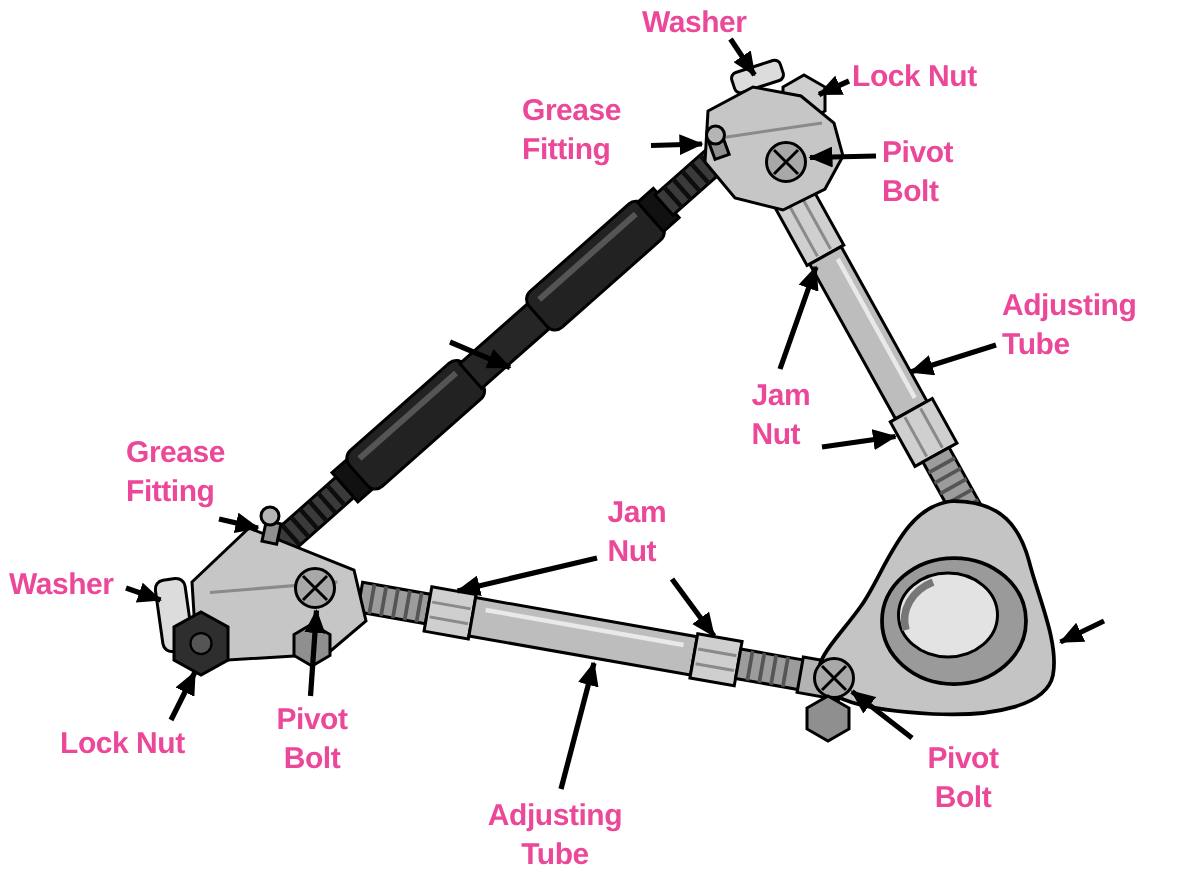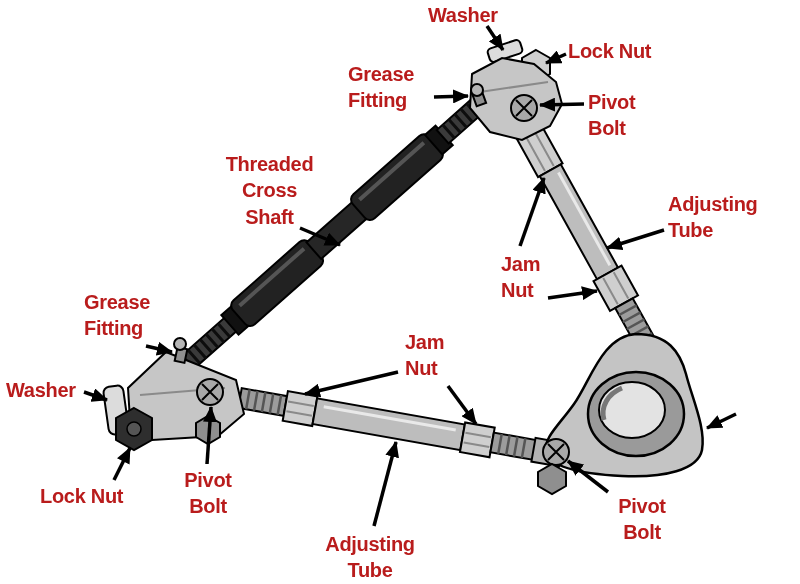--- a/index.html
+++ b/index.html
@@ -9,21 +9,21 @@
     background:#ffffff;
     overflow:hidden;
     font-family:"Liberation Sans", sans-serif;
   }
   .label{
     position:absolute;
     font-weight:bold;
     font-size:20px;
     line-height:1.32;
     letter-spacing:-0.3px;
-    color:#b91c1c;
+    color:#ec4899;
     white-space:pre-line;
   }
   .t-center{text-align:center;}
   .t-left{text-align:left;}
   svg{position:absolute;left:0;top:0;}
   .arrow{stroke:#000;stroke-width:3.5;fill:none;}
   .outline{stroke:#000;stroke-width:2;}
 </style>
 </head>
 <body>
@@ -141,23 +141,20 @@
       <path class="arrow" marker-end="url(#ah)" d="M736,414 L707,428"></path>
     </g>
   </svg>
 
   <div class="label t-left" style="left:428px;top:2px;">Washer</div>
   <div class="label t-left" style="left:568px;top:38px;">Lock Nut</div>
   <div class="label t-left" style="left:348px;top:61px;">Grease
 Fitting</div>
   <div class="label t-left" style="left:588px;top:89px;">Pivot
 Bolt</div>
-  <div class="label t-center" style="left:212px;top:151px;width:115px;">Threaded
-Cross
-Shaft</div>
   <div class="label t-left" style="left:668px;top:191px;">Adjusting
 Tube</div>
   <div class="label t-left" style="left:501px;top:251px;">Jam
 Nut</div>
   <div class="label t-left" style="left:84px;top:289px;">Grease
 Fitting</div>
   <div class="label t-left" style="left:6px;top:377px;">Washer</div>
   <div class="label t-left" style="left:40px;top:483px;">Lock Nut</div>
   <div class="label t-center" style="left:176px;top:467px;width:64px;">Pivot
 Bolt</div>

